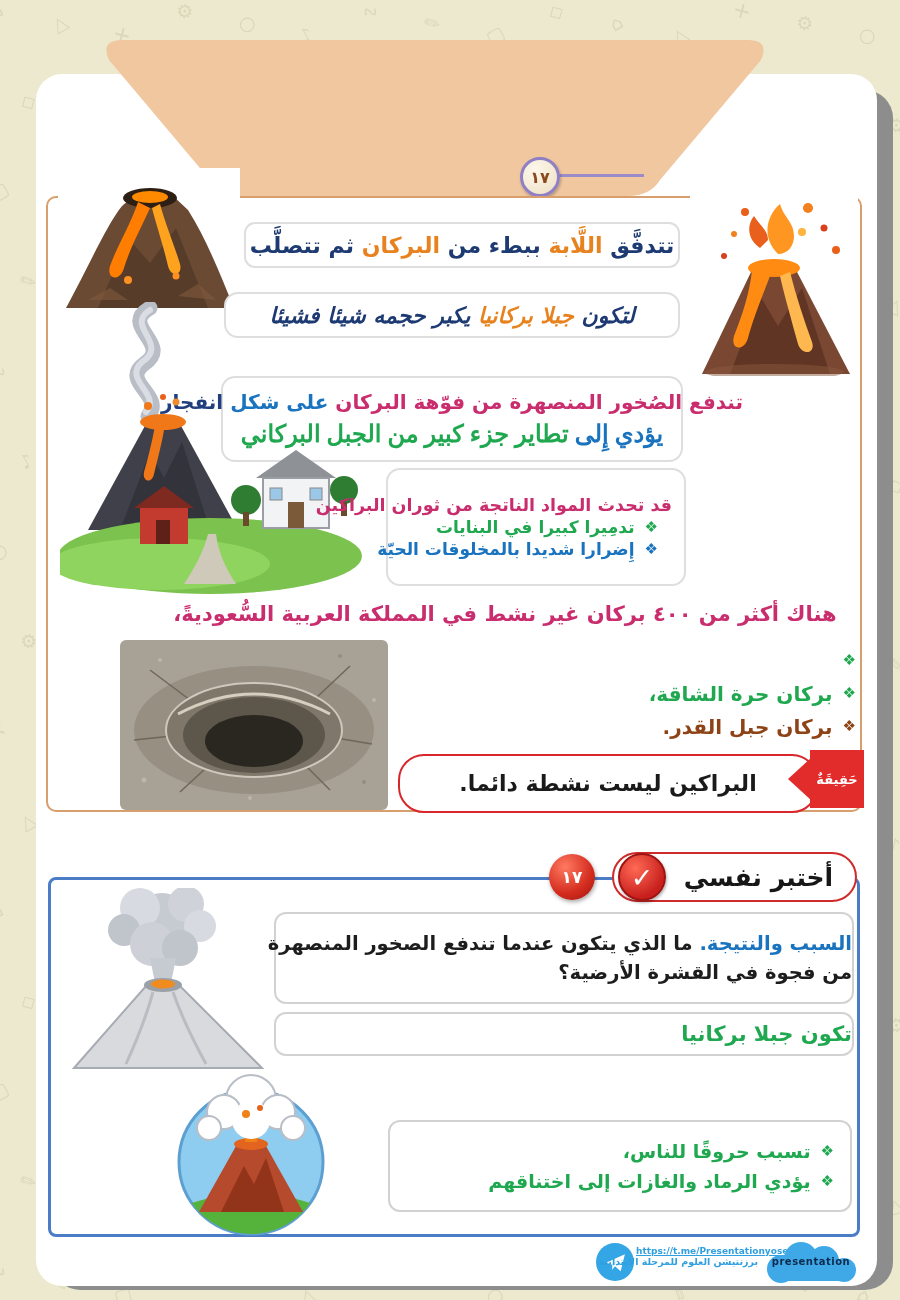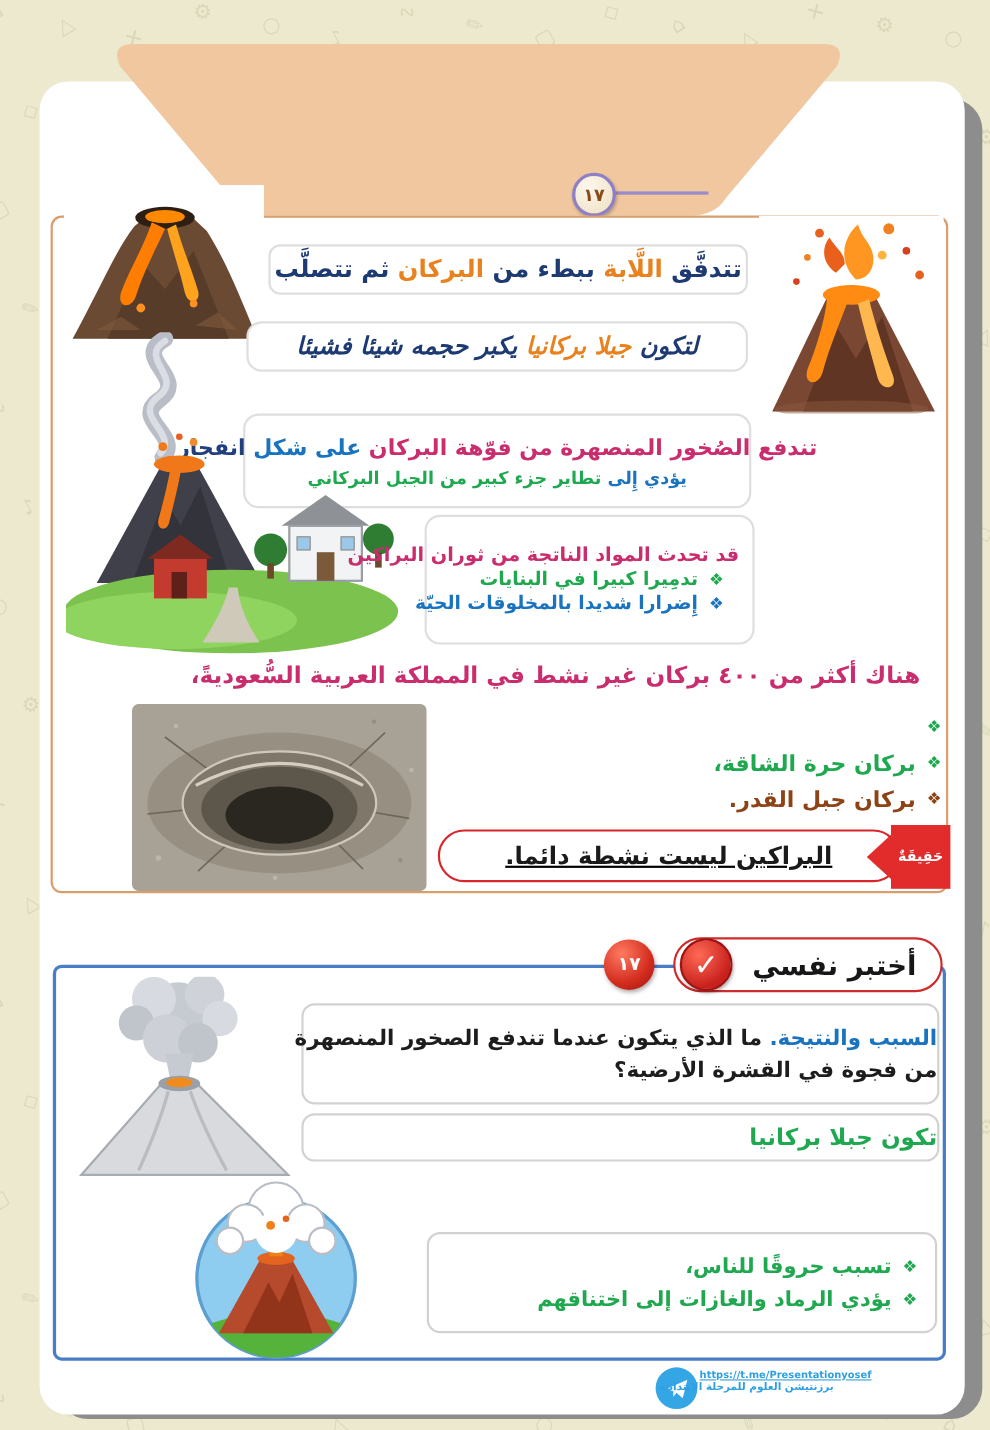--- a/index.html
+++ b/index.html
@@ -41,22 +41,22 @@
   .c-blue   { color:#1a73be; }
   .c-dnavy  { color:#203f7c; }
   .c-green  { color:#1fa84f; }
   .c-brown  { color:#8d4316; }
   .c-black  { color:#1d1d1d; }
 
   .bullet-row { direction:rtl; display:flex; align-items:center; gap:10px;
     font-weight:bold; white-space:nowrap; }
   .diamond { font-size:15px; line-height:1; }
 
-  .fact-pill { left:398px; top:754px; width:420px; height:48px; background:#fff;
-    border:2.5px solid #d8262b; border-radius:26px; display:flex; align-items:center; justify-content:center;text-decoration:underline; }
+  .fact-pill { left:398px; top:754px; width:420px; height:59px; background:#fff;
+    border:2.5px solid #d8262b; border-radius:26px; display:flex; align-items:center; justify-content:center; }
   .fact-pill .t { direction:rtl; font-weight:bold; font-size:22px; color:#1a1a1a; white-space:nowrap; }
   .fact-tag { left:810px; top:750px; width:54px; height:58px; background:#e22c2c;
     display:flex; align-items:center; justify-content:center; }
   .fact-tag .t { color:#fff; font-weight:bold; font-size:13px; }
   .fact-arrow { left:788px; top:757px; width:0; height:0;
     border-top:22px solid transparent; border-bottom:22px solid transparent; border-right:24px solid #e22c2c; }
 
   .quiz-box { left:48px; top:877px; width:812px; height:360px; background:#fff;
     border:3px solid #4a7dc6; border-radius:8px; }
   .quiz-pill { left:612px; top:852px; width:245px; height:50px; background:#fff;
@@ -376,21 +376,21 @@
   <div class="abs bubble" style="left:224px;top:292px;width:456px;height:46px;font-style:italic;">
     <div class="line" style="font-size:22px;">
       <span class="c-navy">لتكون </span><span class="c-orange">جبلا بركانيا</span><span class="c-navy"> يكبر حجمه شيئا فشيئا</span>
     </div>
   </div>
 
   <div class="abs bubble" style="left:221px;top:376px;width:462px;height:86px;gap:6px;">
     <div class="line" style="font-size:20px;">
       <span class="c-magenta">تندفع الصُخور المنصهرة من فوّهة البركان </span><span class="c-blue">على شكل </span><span class="c-dnavy">انفجار</span>
     </div>
-    <div class="line" style="font-size:16px;">
+    <div class="line" style="font-size:24px;font-family:Liberation Serif, serif;">
       <span class="c-blue">يؤدي إِلى </span><span class="c-green">تطاير جزء كبير من الجبل البركاني</span>
     </div>
   </div>
 
   <svg class="abs" style="left:60px;top:302px;" width="302" height="292" viewBox="0 0 302 292">
     <path d="M90,6 C58,24 114,42 84,62 C60,80 106,94 88,114" fill="none" stroke="#b9bdc6" stroke-width="15" stroke-linecap="round"></path>
     <path d="M90,8 C64,24 110,42 82,60 C62,78 102,92 86,110" fill="none" stroke="#dadde3" stroke-width="6" stroke-linecap="round"></path>
     <path d="M28,228 L86,122 Q102,110 120,122 L178,228 Z" fill="#3f4049"></path>
     <path d="M60,228 L90,150 L104,176 L122,140 L150,228 Z" fill="#2f3038" opacity="0.8"></path>
     <ellipse cx="103" cy="120" rx="23" ry="8" fill="#f07818"></ellipse>
@@ -550,14 +550,24 @@
   <div class="abs tg-circle">
     <svg width="24" height="24" viewBox="0 0 34 34">
       <path d="M4,18 L31,6 L25,30 L17,23 L13,28 L13,21 Z" fill="#ffffff"></path>
       <path d="M13,21 L25,10 L15,22 L13,28 Z" fill="#cfe9fa"></path>
     </svg>
   </div>
   <div class="abs footer-link-wrap">
     <span class="footer-link">https://t.me/Presentationyosef</span>
     <span class="footer-channel">برزنتيشن العلوم للمرحلة الابتدائية</span>
   </div>
+  <div class="abs cloud-wrap">
+    <svg width="110" height="50" viewBox="0 0 110 50">
+      <circle cx="25" cy="30" r="14" fill="#3fa9e8"></circle>
+      <circle cx="45" cy="20" r="17" fill="#3fa9e8"></circle>
+      <circle cx="68" cy="22" r="15" fill="#3fa9e8"></circle>
+      <circle cx="88" cy="31" r="12" fill="#3fa9e8"></circle>
+      <rect x="16" y="24" width="80" height="18" rx="9" fill="#3fa9e8"></rect>
+    </svg>
+    <div class="cloud-label">presentation</div>
+  </div>
 
 </div>
 
 </body></html>

